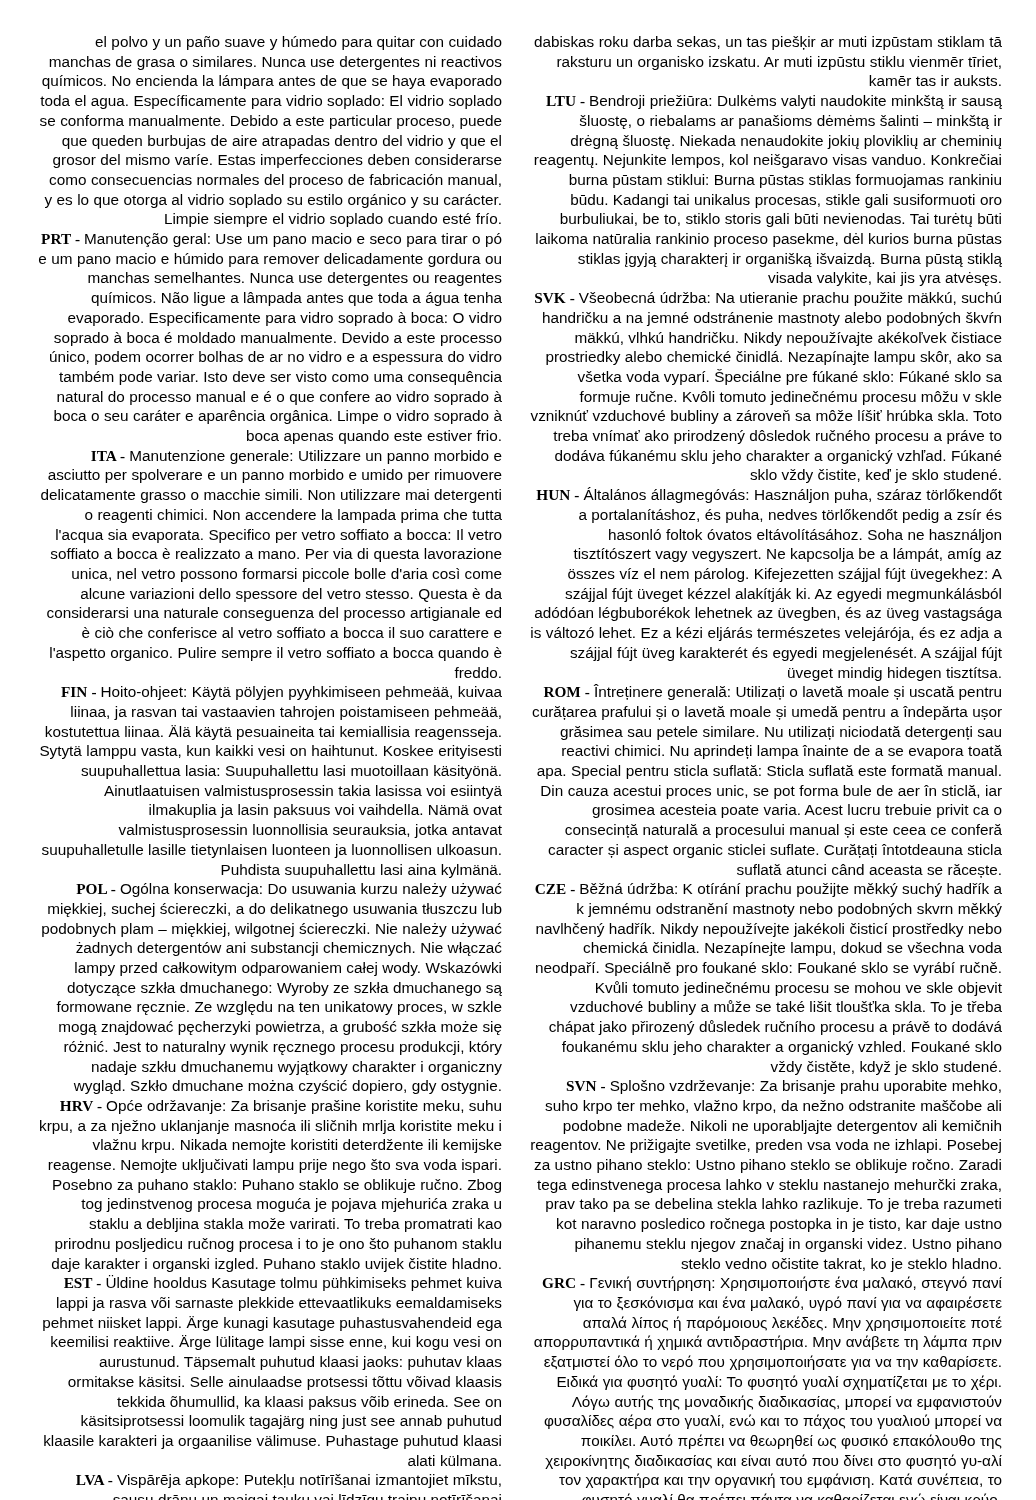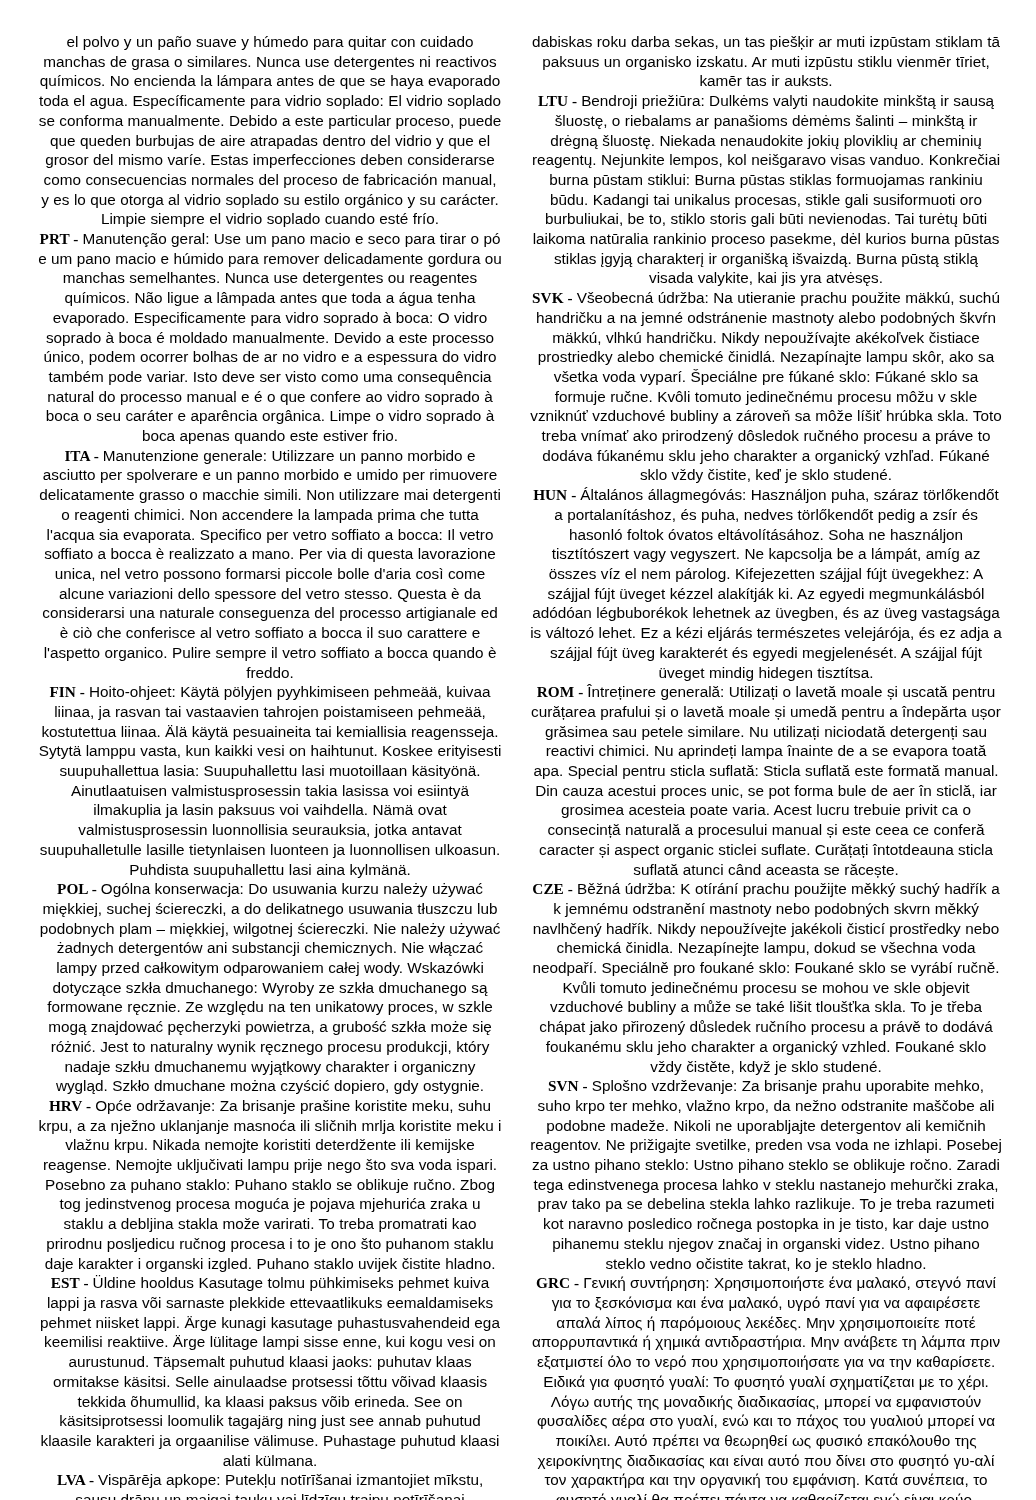--- a/index.html
+++ b/index.html
@@ -24,21 +24,21 @@
   .col {
     font-size: 15.3px;
     line-height: 19.7px;
     letter-spacing: 0;
   }
   .col-left  { width: 466px; }
   .col-right { width: 474px; }
   p.section {
     margin: 0;
     padding: 0;
-    text-align: center;
+    text-align: right;
     word-spacing: 0.2px;
   }
   p.section b {
     font-weight: 700;
     white-space: pre-wrap;
     font-family: Liberation Serif, serif;
   }
 </style>
 </head>
 <body>
@@ -48,21 +48,21 @@
       <p class="section"><b></b><span>el polvo y un paño suave y húmedo para quitar con cuidado manchas de grasa o similares. Nunca use detergentes ni reactivos químicos. No encienda la lámpara antes de que se haya evaporado toda el agua. Específicamente para vidrio soplado: El vidrio soplado se conforma manualmente. Debido a este particular proceso, puede que queden burbujas de aire atrapadas dentro del vidrio y que el grosor del mismo varíe. Estas imperfecciones deben considerarse como consecuencias normales del proceso de fabricación manual, y es lo que otorga al vidrio soplado su estilo orgánico y su carácter. Limpie siempre el vidrio soplado cuando esté frío.</span></p>
       <p class="section"><b>PRT - </b><span>Manutenção geral: Use um pano macio e seco para tirar o pó e um pano macio e húmido para remover delicadamente gordura ou manchas semelhantes. Nunca use detergentes ou reagentes químicos. Não ligue a lâmpada antes que toda a água tenha evaporado. Especificamente para vidro soprado à boca: O vidro soprado à boca é moldado manualmente. Devido a este processo único, podem ocorrer bolhas de ar no vidro e a espessura do vidro também pode variar. Isto deve ser visto como uma consequência natural do processo manual e é o que confere ao vidro soprado à boca o seu caráter e aparência orgânica. Limpe o vidro soprado à boca apenas quando este estiver frio.</span></p>
       <p class="section"><b>ITA - </b><span>Manutenzione generale: Utilizzare un panno morbido e asciutto per spolverare e un panno morbido e umido per rimuovere delicatamente grasso o macchie simili. Non utilizzare mai detergenti o reagenti chimici. Non accendere la lampada prima che tutta l'acqua sia evaporata. Specifico per vetro soffiato a bocca: Il vetro soffiato a bocca è realizzato a mano. Per via di questa lavorazione unica, nel vetro possono formarsi piccole bolle d'aria così come alcune variazioni dello spessore del vetro stesso. Questa è da considerarsi una naturale conseguenza del processo artigianale ed è ciò che conferisce al vetro soffiato a bocca il suo carattere e l'aspetto organico. Pulire sempre il vetro soffiato a bocca quando è freddo.</span></p>
       <p class="section"><b>FIN - </b><span>Hoito-ohjeet: Käytä pölyjen pyyhkimiseen pehmeää, kuivaa liinaa, ja rasvan tai vastaavien tahrojen poistamiseen pehmeää, kostutettua liinaa. Älä käytä pesuaineita tai kemiallisia reagensseja. Sytytä lamppu vasta, kun kaikki vesi on haihtunut. Koskee erityisesti suupuhallettua lasia: Suupuhallettu lasi muotoillaan käsityönä. Ainutlaatuisen valmistusprosessin takia lasissa voi esiintyä ilmakuplia ja lasin paksuus voi vaihdella. Nämä ovat valmistusprosessin luonnollisia seurauksia, jotka antavat suupuhalletulle lasille tietynlaisen luonteen ja luonnollisen ulkoasun. Puhdista suupuhallettu lasi aina kylmänä.</span></p>
       <p class="section"><b>POL - </b><span>Ogólna konserwacja: Do usuwania kurzu należy używać miękkiej, suchej ściereczki, a do delikatnego usuwania tłuszczu lub podobnych plam – miękkiej, wilgotnej ściereczki. Nie należy używać żadnych detergentów ani substancji chemicznych. Nie włączać lampy przed całkowitym odparowaniem całej wody. Wskazówki dotyczące szkła dmuchanego: Wyroby ze szkła dmuchanego są formowane ręcznie. Ze względu na ten unikatowy proces, w szkle mogą znajdować pęcherzyki powietrza, a grubość szkła może się różnić. Jest to naturalny wynik ręcznego procesu produkcji, który nadaje szkłu dmuchanemu wyjątkowy charakter i organiczny wygląd. Szkło dmuchane można czyścić dopiero, gdy ostygnie.</span></p>
       <p class="section"><b>HRV - </b><span>Opće održavanje: Za brisanje prašine koristite meku, suhu krpu, a za nježno uklanjanje masnoća ili sličnih mrlja koristite meku i vlažnu krpu. Nikada nemojte koristiti deterdžente ili kemijske reagense. Nemojte uključivati lampu prije nego što sva voda ispari. Posebno za puhano staklo: Puhano staklo se oblikuje ručno. Zbog tog jedinstvenog procesa moguća je pojava mjehurića zraka u staklu a debljina stakla može varirati. To treba promatrati kao prirodnu posljedicu ručnog procesa i to je ono što puhanom staklu daje karakter i organski izgled. Puhano staklo uvijek čistite hladno.</span></p>
       <p class="section"><b>EST - </b><span>Üldine hooldus Kasutage tolmu pühkimiseks pehmet kuiva lappi ja rasva või sarnaste plekkide ettevaatlikuks eemaldamiseks pehmet niisket lappi. Ärge kunagi kasutage puhastusvahendeid ega keemilisi reaktiive. Ärge lülitage lampi sisse enne, kui kogu vesi on aurustunud. Täpsemalt puhutud klaasi jaoks: puhutav klaas ormitakse käsitsi. Selle ainulaadse protsessi tõttu võivad klaasis tekkida õhumullid, ka klaasi paksus võib erineda. See on käsitsiprotsessi loomulik tagajärg ning just see annab puhutud klaasile karakteri ja orgaanilise välimuse. Puhastage puhutud klaasi alati külmana.</span></p>
       <p class="section"><b>LVA - </b><span>Vispārēja apkope: Putekļu notīrīšanai izmantojiet mīkstu, sausu drānu un maigai tauku vai līdzīgu traipu notīrīšanai izmantojiet mīkstu, mitru drānu. Nekad neizmantojiet nekādus mazgāšanas līdzekļus vai ķīmiskos reaģentus. Neieslēdziet lampu pirms ir iztvaikojis viss ūdens. Tieši ar muti pūstam stiklam: Ar muti pūšamo stiklu izgatavo ar rokām. Šī unikālā procesa dēļ stiklā var rasties gaisa burbuļi un stikla biezums var būt nevienāds. Tas ir jāuztver kā</span></p>
     </div>
   <div class="col col-right" id="col-right">
-      <p class="section"><b></b><span>dabiskas roku darba sekas, un tas piešķir ar muti izpūstam stiklam tā paksuus un organisko izskatu. Ar muti izpūstu stiklu vienmēr tīriet, kamēr tas ir auksts.</span></p>
+      <p class="section"><b></b><span>dabiskas roku darba sekas, un tas piešķir ar muti izpūstam stiklam tā raksturu un organisko izskatu. Ar muti izpūstu stiklu vienmēr tīriet, kamēr tas ir auksts.</span></p>
       <p class="section"><b>LTU - </b><span>Bendroji priežiūra: Dulkėms valyti naudokite minkštą ir sausą šluostę, o riebalams ar panašioms dėmėms šalinti – minkštą ir drėgną šluostę. Niekada nenaudokite jokių ploviklių ar cheminių reagentų. Nejunkite lempos, kol neišgaravo visas vanduo. Konkrečiai burna pūstam stiklui: Burna pūstas stiklas formuojamas rankiniu būdu. Kadangi tai unikalus procesas, stikle gali susiformuoti oro burbuliukai, be to, stiklo storis gali būti nevienodas. Tai turėtų būti laikoma natūralia rankinio proceso pasekme, dėl kurios burna pūstas stiklas įgyją charakterį ir organišką išvaizdą. Burna pūstą stiklą visada valykite, kai jis yra atvėsęs.</span></p>
       <p class="section"><b>SVK - </b><span>Všeobecná údržba: Na utieranie prachu použite mäkkú, suchú handričku a na jemné odstránenie mastnoty alebo podobných škvŕn mäkkú, vlhkú handričku. Nikdy nepoužívajte akékoľvek čistiace prostriedky alebo chemické činidlá. Nezapínajte lampu skôr, ako sa všetka voda vyparí. Špeciálne pre fúkané sklo: Fúkané sklo sa formuje ručne. Kvôli tomuto jedinečnému procesu môžu v skle vzniknúť vzduchové bubliny a zároveň sa môže líšiť hrúbka skla. Toto treba vnímať ako prirodzený dôsledok ručného procesu a práve to dodáva fúkanému sklu jeho charakter a organický vzhľad. Fúkané sklo vždy čistite, keď je sklo studené.</span></p>
       <p class="section"><b>HUN - </b><span>Általános állagmegóvás: Használjon puha, száraz törlőkendőt a portalanításhoz, és puha, nedves törlőkendőt pedig a zsír és hasonló foltok óvatos eltávolításához. Soha ne használjon tisztítószert vagy vegyszert. Ne kapcsolja be a lámpát, amíg az összes víz el nem párolog. Kifejezetten szájjal fújt üvegekhez: A szájjal fújt üveget kézzel alakítják ki. Az egyedi megmunkálásból adódóan légbuborékok lehetnek az üvegben, és az üveg vastagsága is változó lehet. Ez a kézi eljárás természetes velejárója, és ez adja a szájjal fújt üveg karakterét és egyedi megjelenését. A szájjal fújt üveget mindig hidegen tisztítsa.</span></p>
       <p class="section"><b>ROM - </b><span>Întreținere generală: Utilizați o lavetă moale și uscată pentru curățarea prafului și o lavetă moale și umedă pentru a îndepărta ușor grăsimea sau petele similare. Nu utilizați niciodată detergenți sau reactivi chimici. Nu aprindeți lampa înainte de a se evapora toată apa. Special pentru sticla suflată: Sticla suflată este formată manual. Din cauza acestui proces unic, se pot forma bule de aer în sticlă, iar grosimea acesteia poate varia. Acest lucru trebuie privit ca o consecință naturală a procesului manual și este ceea ce conferă caracter și aspect organic sticlei suflate. Curățați întotdeauna sticla suflată atunci când aceasta se răcește.</span></p>
       <p class="section"><b>CZE - </b><span>Běžná údržba: K otírání prachu použijte měkký suchý hadřík a k jemnému odstranění mastnoty nebo podobných skvrn měkký navlhčený hadřík. Nikdy nepoužívejte jakékoli čisticí prostředky nebo chemická činidla. Nezapínejte lampu, dokud se všechna voda neodpaří. Speciálně pro foukané sklo: Foukané sklo se vyrábí ručně. Kvůli tomuto jedinečnému procesu se mohou ve skle objevit vzduchové bubliny a může se také lišit tloušťka skla. To je třeba chápat jako přirozený důsledek ručního procesu a právě to dodává foukanému sklu jeho charakter a organický vzhled. Foukané sklo vždy čistěte, když je sklo studené.</span></p>
       <p class="section"><b>SVN - </b><span>Splošno vzdrževanje: Za brisanje prahu uporabite mehko, suho krpo ter mehko, vlažno krpo, da nežno odstranite maščobe ali podobne madeže. Nikoli ne uporabljajte detergentov ali kemičnih reagentov. Ne prižigajte svetilke, preden vsa voda ne izhlapi. Posebej za ustno pihano steklo: Ustno pihano steklo se oblikuje ročno. Zaradi tega edinstvenega procesa lahko v steklu nastanejo mehurčki zraka, prav tako pa se debelina stekla lahko razlikuje. To je treba razumeti kot naravno posledico ročnega postopka in je tisto, kar daje ustno pihanemu steklu njegov značaj in organski videz. Ustno pihano steklo vedno očistite takrat, ko je steklo hladno.</span></p>
       <p class="section"><b>GRC - </b><span>Γενική συντήρηση: Χρησιμοποιήστε ένα μαλακό, στεγνό πανί για το ξεσκόνισμα και ένα μαλακό, υγρό πανί για να αφαιρέσετε απαλά λίπος ή παρόμοιους λεκέδες. Μην χρησιμοποιείτε ποτέ απορρυπαντικά ή χημικά αντιδραστήρια. Μην ανάβετε τη λάμπα πριν εξατμιστεί όλο το νερό που χρησιμοποιήσατε για να την καθαρίσετε. Ειδικά για φυσητό γυαλί: Το φυσητό γυαλί σχηματίζεται με το χέρι. Λόγω αυτής της μοναδικής διαδικασίας, μπορεί να εμφανιστούν φυσαλίδες αέρα στο γυαλί, ενώ και το πάχος του γυαλιού μπορεί να ποικίλει. Αυτό πρέπει να θεωρηθεί ως φυσικό επακόλουθο της χειροκίνητης διαδικασίας και είναι αυτό που δίνει στο φυσητό γυ-αλί τον χαρακτήρα και την οργανική του εμφάνιση. Κατά συνέπεια, το φυσητό γυαλί θα πρέπει πάντα να καθαρίζεται ενώ είναι κρύο.</span></p>
     </div>
 </div>
 

